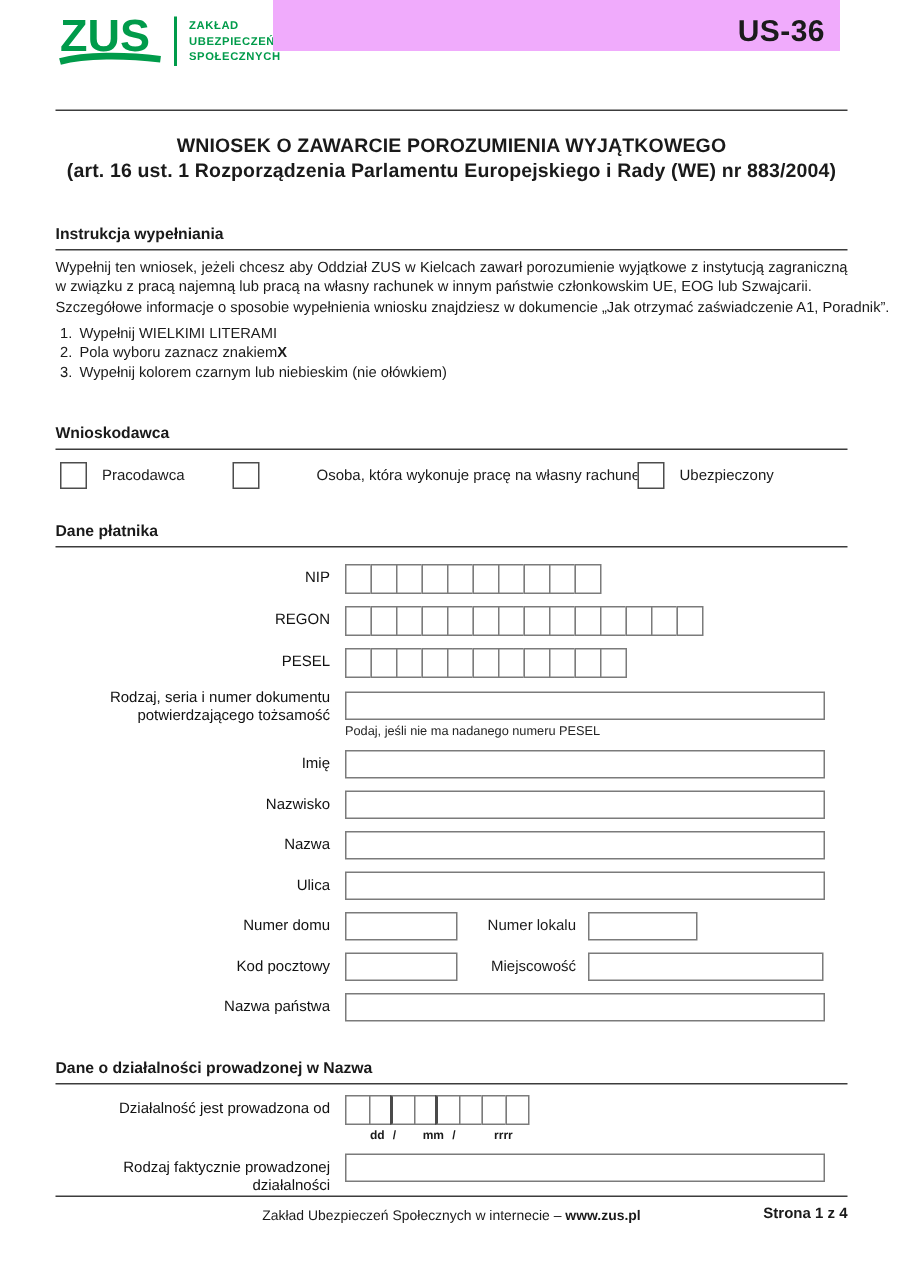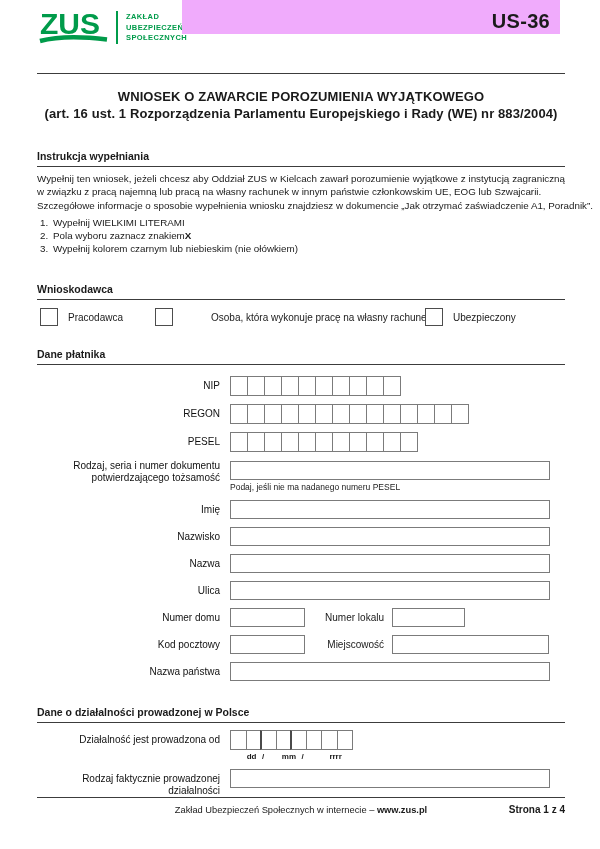--- a/index.html
+++ b/index.html
@@ -242,21 +242,21 @@
 
       <div class="row">
         <div class="lbl">Nazwa państwa</div>
         <input type="text" class="field w-long" value="" style="">
       </div>
 
     </div>
   </div>
 
   <div class="section activity">
-    <div class="sec-head">Dane o działalności prowadzonej w Polsce</div>
+    <div class="sec-head">Dane o działalności prowadzonej w Nazwa</div>
     <div class="rows">
 
       <div class="row row-date">
         <div class="lbl">Działalność jest prowadzona od</div>
         <div>
           <div class="comb comb-date">
               <span class="cell"></span>
               <span class="cell"></span>
               <span class="cell grp"></span>
               <span class="cell"></span>

